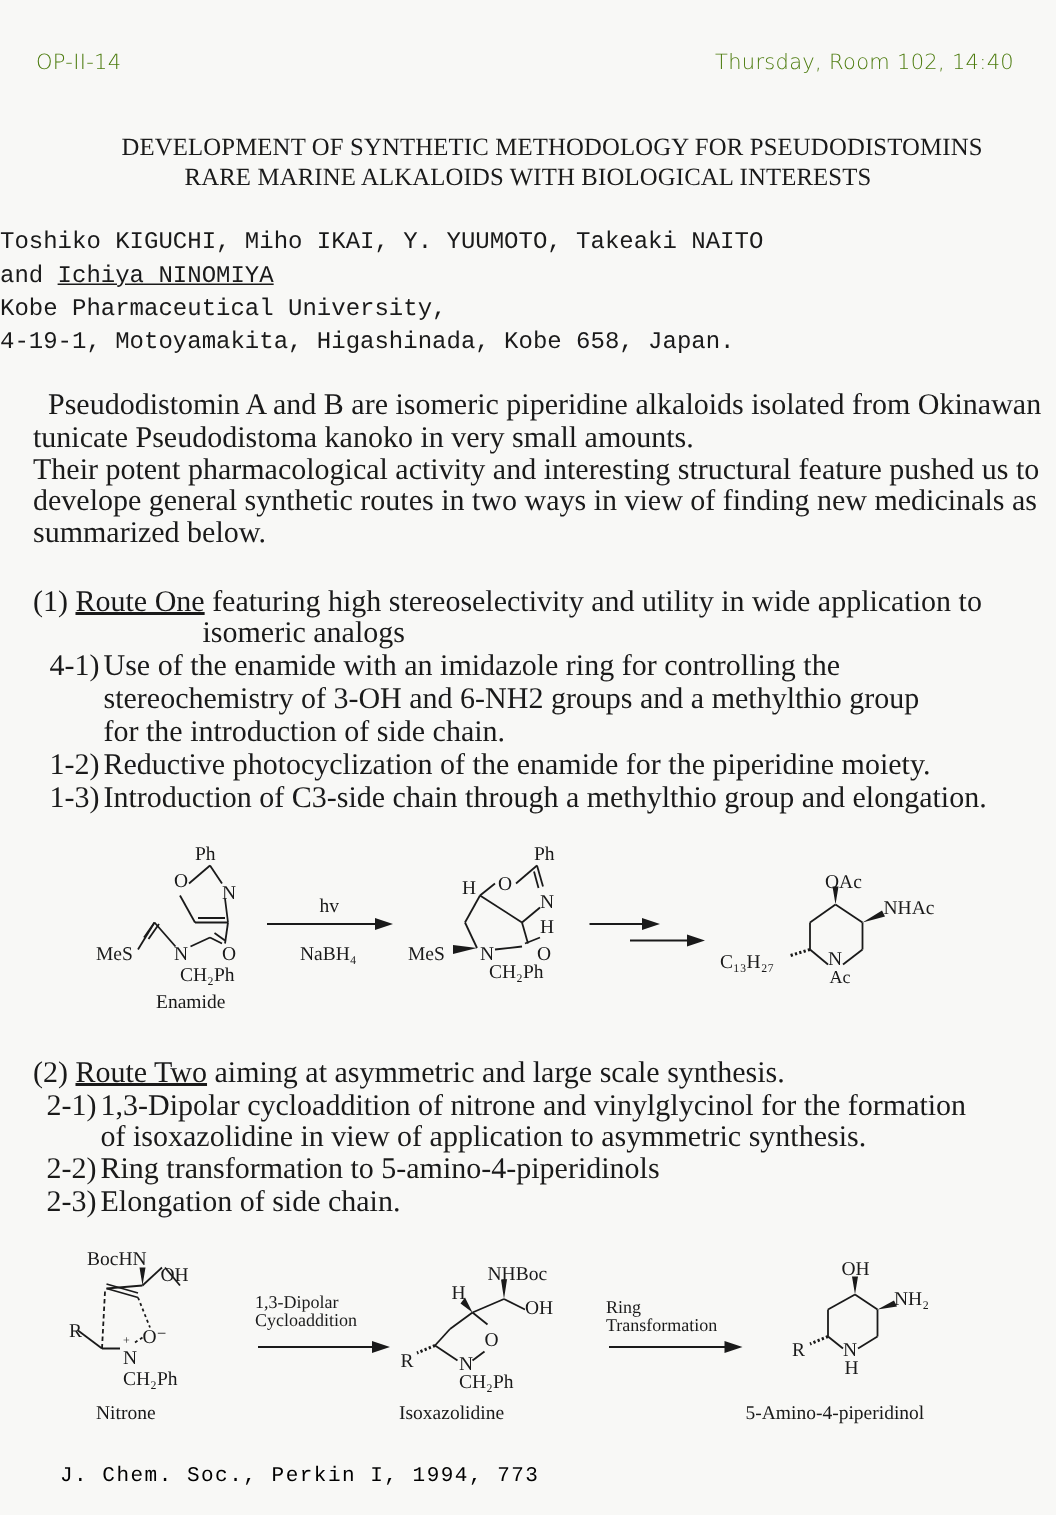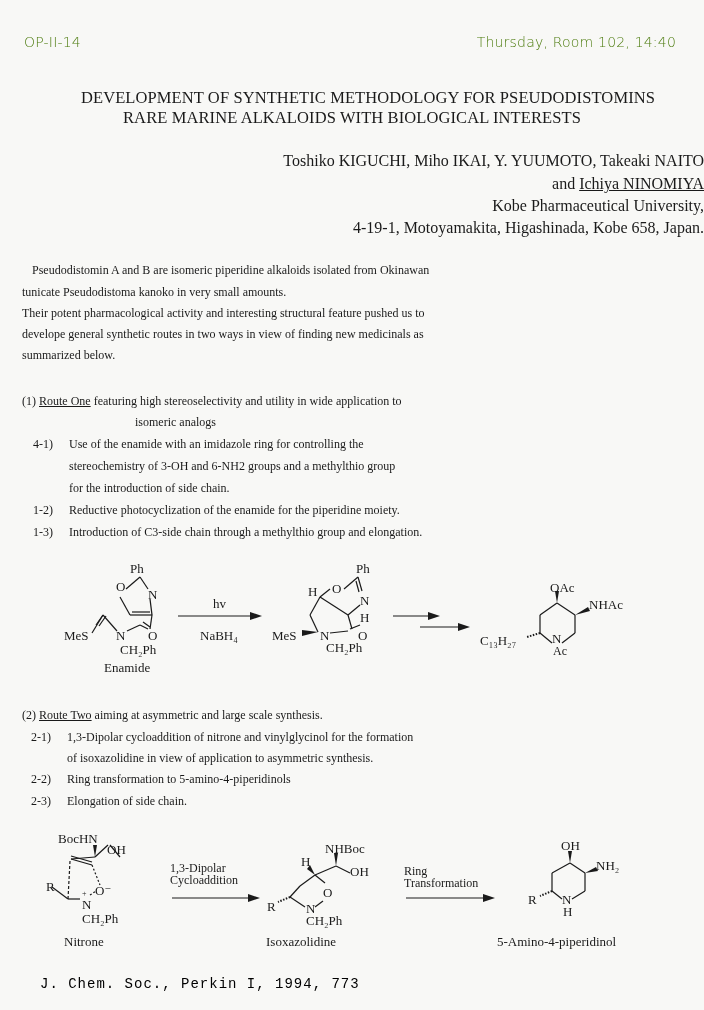--- a/index.html
+++ b/index.html
@@ -1,22 +1,22 @@
 <!DOCTYPE html>
 <html><head>
 <meta charset="utf-8">
 <style>
   html,body{margin:0;padding:0;}
   body{width:704px;height:1010px;background:#f8f8f6;position:relative;overflow:hidden;
        font-family:"Liberation Serif","DejaVu Serif",serif;color:#1a1a1a;}
   .abs{position:absolute;}
   .hdr{font-family:"DejaVu Sans","Liberation Sans",sans-serif;font-size:14px;color:#4d7c0f;font-weight:300;letter-spacing:0.2px;}
   .title{left:0;width:704px;text-align:center;font-size:16.5px;line-height:20px;letter-spacing:0.1px;}
-  .center{left:0;width:704px;text-align:right;font-size:16px;line-height:22px;}
-  .para{font-size:12px;line-height:21px;}
+  .center{left:0;width:704px;text-align:left;font-size:16px;line-height:22px;font-family:Liberation Mono, monospace;}
+  .para{font-size:20px;line-height:21px;}
   .ul{text-decoration:underline;}
   svg text{font-family:"Liberation Serif","DejaVu Serif",serif;fill:#1a1a1a;}
   .ref{font-family:"Liberation Mono","DejaVu Sans Mono",monospace;font-size:14px;color:#000000;letter-spacing:1px;}
 </style>
 </head>
 <body>
 
 <div class="abs hdr" style="left:24px;top:34px;">OP-II-14</div>
 <div class="abs hdr" style="right:28px;top:34px;">Thursday, Room 102, 14:40</div>
 

